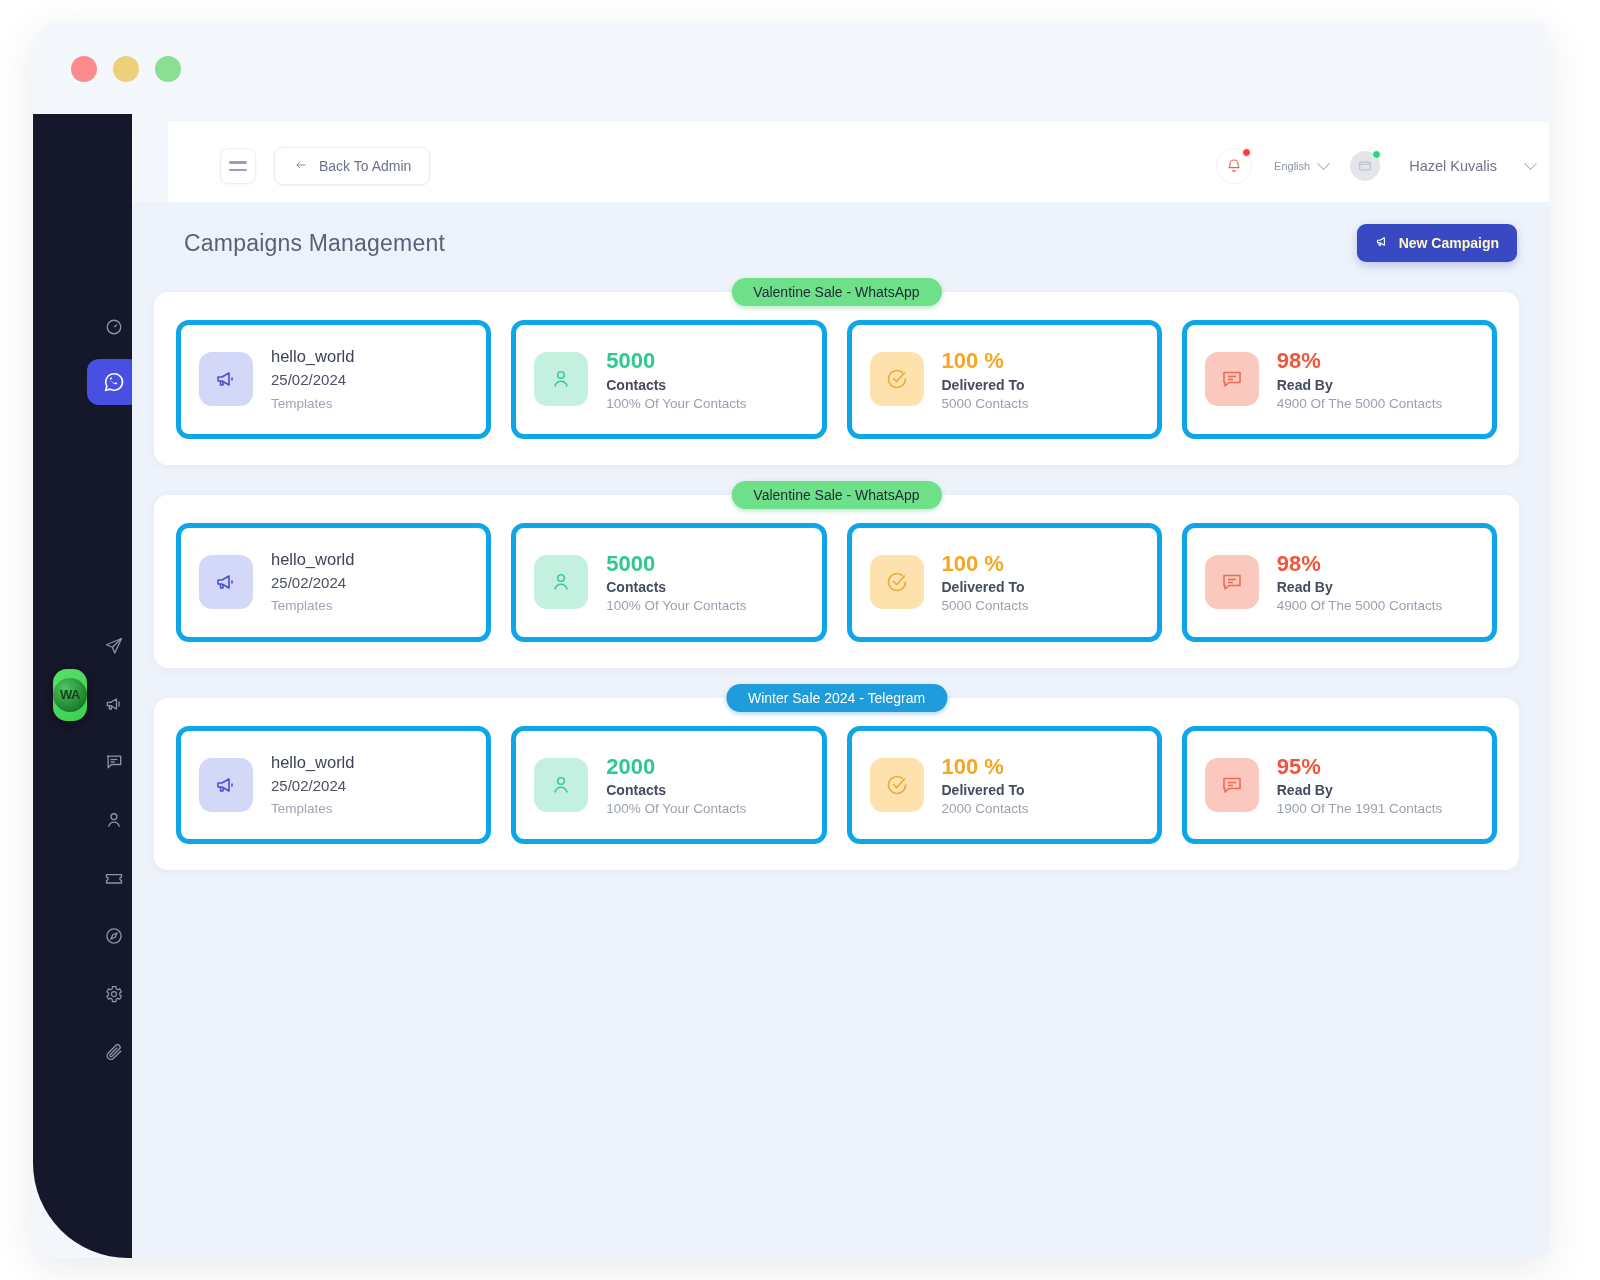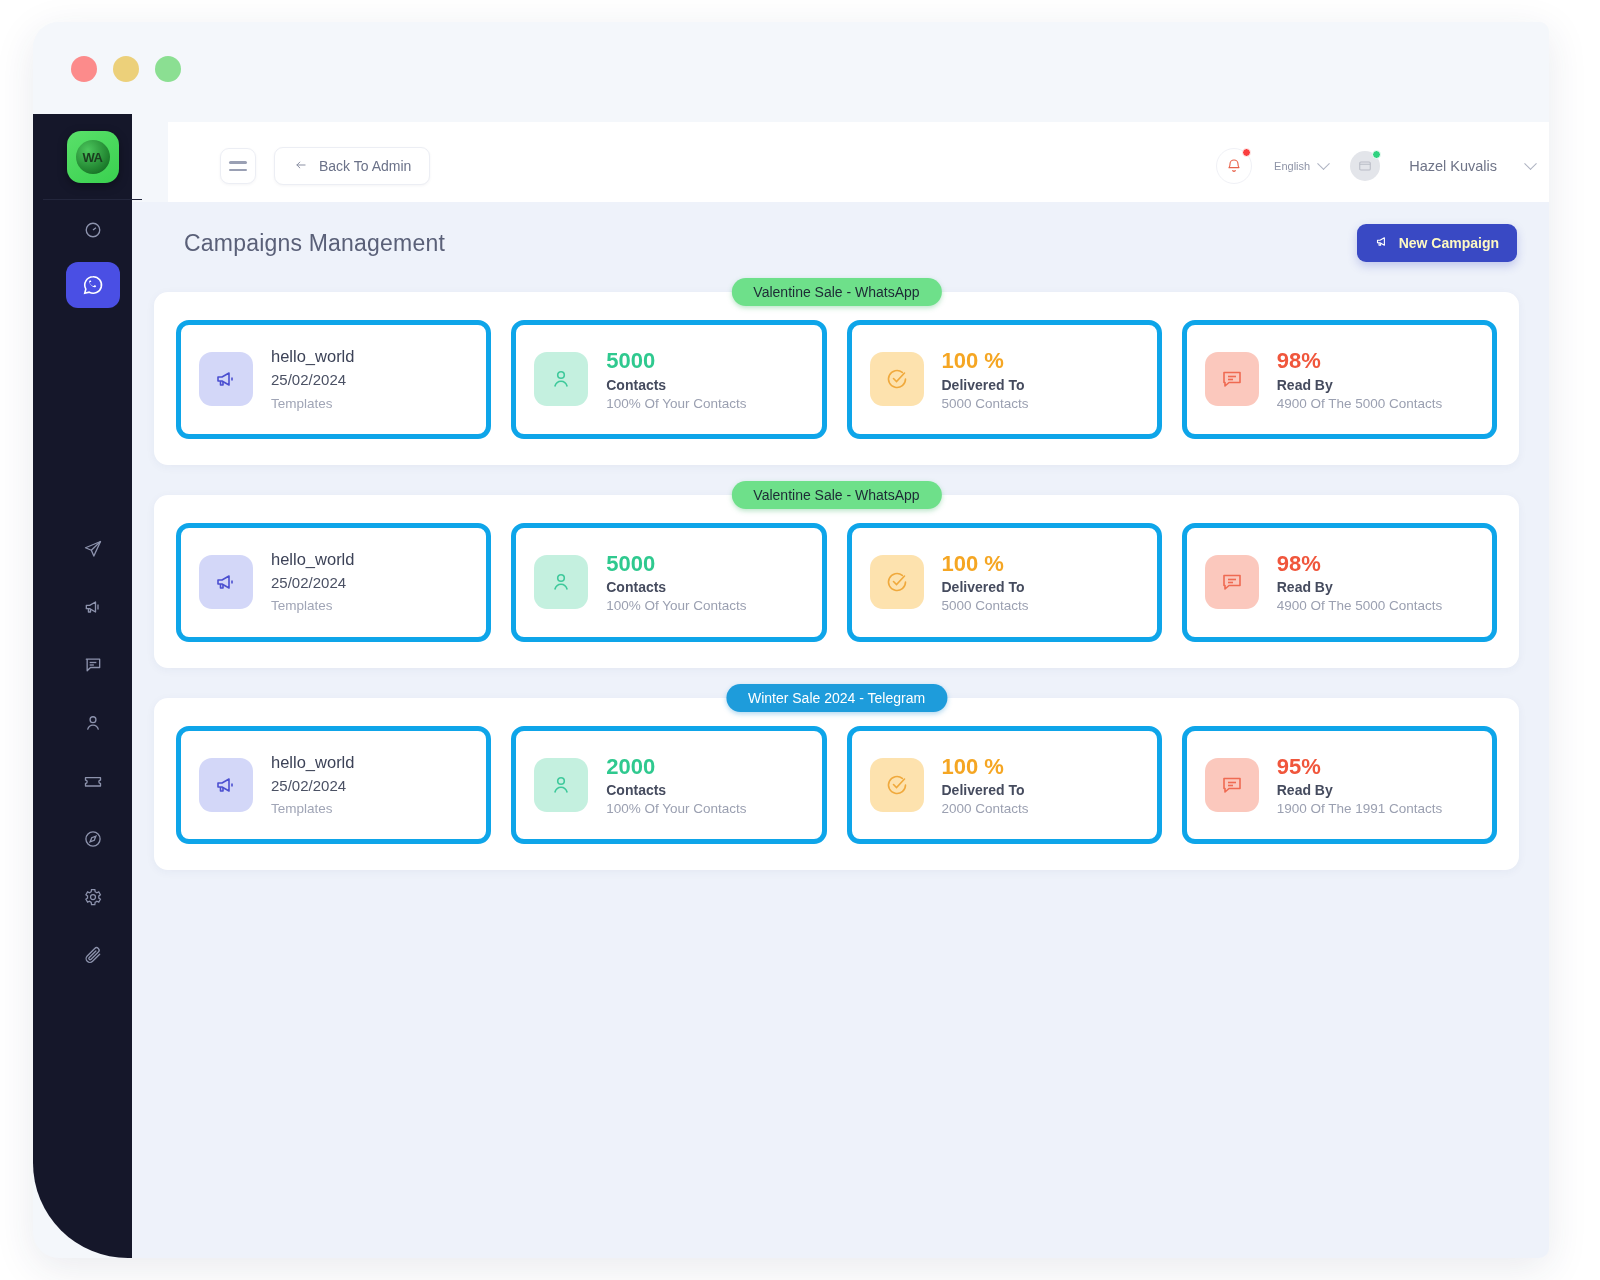--- a/index.html
+++ b/index.html
@@ -31,21 +31,21 @@
   .dot.red { background: #fc8b8b; }
   .dot.yellow { background: #ecd07a; }
   .dot.green { background: #8bdf92; }
 
   
   .sidebar {
     position: absolute; left: 0; top: 92px;
     width: 99px; height: 1144px;
     background: #15172a;
     border-radius: 0 0 0 95px;
-    display: flex; flex-direction: column; align-items: center; padding-left: 20px;
+    display: flex; align-items: center; padding-left: 20px;
   }
   .brand {
     margin-top: 17px;
     width: 52px; height: 52px; border-radius: 14px;
     background: linear-gradient(145deg,#5ae06a,#39d14f);
     display: flex; align-items: center; justify-content: center;
     box-shadow: 0 3px 10px rgba(0,0,0,.35);
   }
   .brand-inner {
     width: 34px; height: 34px; border-radius: 50%;

